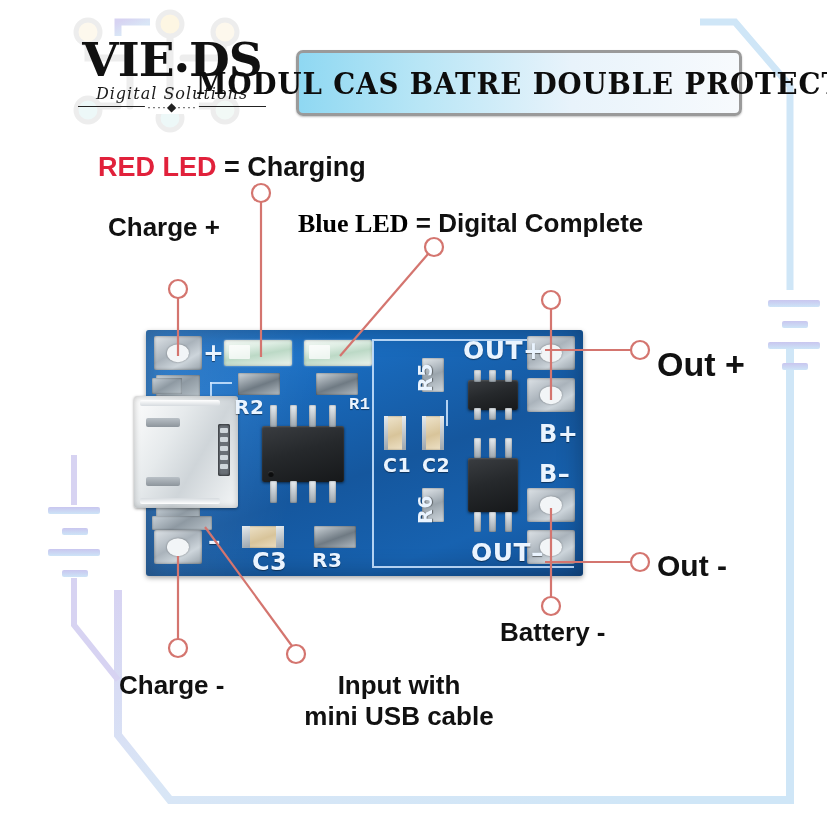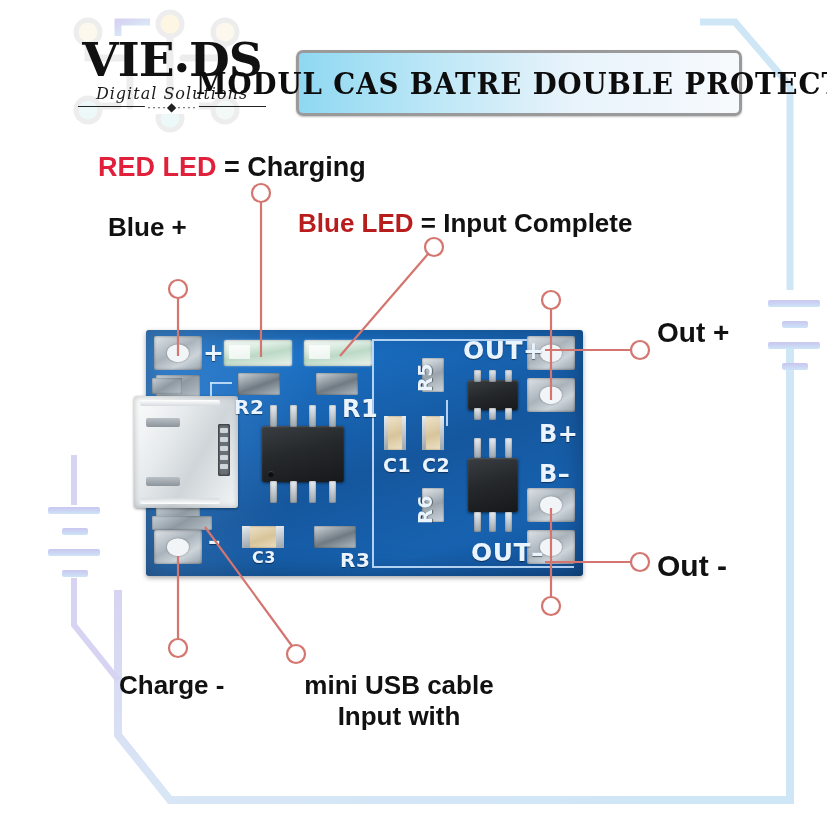--- a/index.html
+++ b/index.html
@@ -32,21 +32,21 @@
           box-shadow:0 1px 2px rgba(0,0,0,.25);
           display:flex;align-items:center;justify-content:center;}
   .banner-text{font-family:"DejaVu Serif", serif;font-weight:700;font-size:30px;
                color:#0d0d0d;letter-spacing:1px;white-space:nowrap;
                transform:scaleX(.92);}
 
   
   .lbl{position:absolute;font-family:"Liberation Sans", sans-serif;font-weight:bold;
        color:#111;white-space:nowrap;line-height:1.18;}
   .lbl .red{color:#e1213b;}
-  .lbl .blue{color:#b91c1c;}
+  .lbl .blue{color:#000000;font-family:Liberation Serif, serif;}
 
   
   .leads{position:absolute;left:0;top:0;width:827px;height:827px;pointer-events:none;}
 
   
   .board{position:absolute;left:146px;top:330px;width:437px;height:246px;}
   .pcb{position:absolute;inset:0;border-radius:3px;
        background:linear-gradient(160deg,#1669bd 0%,#1a6fc4 20%,#15579e 55%,#1762b0 80%,#134f93 100%);
        box-shadow:inset 0 0 26px rgba(0,0,0,.32), 0 2px 5px rgba(0,0,0,.35);}
   .pcb:after{content:"";position:absolute;inset:0;border-radius:3px;
@@ -174,36 +174,37 @@
 
   <div class="banner">
     <span class="banner-text">MODUL CAS BATRE DOUBLE PROTECT</span>
   </div>
 
   <div class="lbl" style="left:98px;top:152px;font-size:27px;">
     <span class="red">RED LED</span><span> = </span><span>Charging</span>
   </div>
 
   <div class="lbl" style="left:298px;top:208px;font-size:26px;">
-    <span class="blue">Blue LED</span><span> = </span><span>Input Complete</span>
-  </div>
-
-  <div class="lbl" style="left:108px;top:212px;font-size:26px;">Blue +</div>
-
-
-  <div class="lbl" style="left:657px;top:316px;font-size:28px;">Out +</div>
+    <span class="blue">Blue LED</span><span> = </span><span>Digital Complete</span>
+  </div>
+
+  <div class="lbl" style="left:108px;top:212px;font-size:26px;">Charge +</div>
+
+
+  <div class="lbl" style="left:657px;top:344px;font-size:34px;">Out +</div>
 
   <div class="lbl" style="left:657px;top:548px;font-size:30px;">Out -</div>
 
+  <div class="lbl" style="left:500px;top:617px;font-size:26px;">Battery -</div>
 
   <div class="lbl" style="left:119px;top:670px;font-size:26px;">Charge -</div>
 
   <div class="lbl" style="left:284px;top:670px;font-size:26px;text-align:center;width:230px;">
+    <div>Input with</div>
     <div>mini USB cable</div>
-    <div>Input with</div>
   </div>
 
   <div class="board">
     <div class="pcb"></div>
 
     <div class="silkline" style="left:228px;top:9px;width:200px;height:2px;"></div>
     <div class="silkline" style="left:228px;top:236px;width:200px;height:2px;"></div>
     <div class="silkline" style="left:226px;top:9px;width:2px;height:229px;"></div>
     <div class="silkline" style="left:64px;top:52px;width:2px;height:118px;"></div>
     <div class="silkline" style="left:64px;top:52px;width:22px;height:2px;"></div>
@@ -308,27 +309,27 @@
       </div>
     <div class="cap-t" style="left:96px;top:196px;width:42px;height:22px;">
         <span class="end" style="left:0;"></span>
         <span class="end" style="right:0;"></span>
       </div>
     <div class="res dark" style="left:168px;top:196px;width:42px;height:22px;"></div>
 
     <div class="silk" style="left:57px;top:8px;font-size:25px;">+</div>
     <div class="silk" style="left:62px;top:196px;font-size:25px;">–</div>
     <div class="silk" style="left:88px;top:65px;font-size:20px;">R2</div>
-    <div class="silk" style="left:196px;top:65px;font-size:24px;">R1</div>
+    <div class="silk" style="left:203px;top:65px;font-size:17px;font-family:Liberation Mono, monospace;">R1</div>
     <div class="silk rot" style="left:268px;top:62px;font-size:19px;">R5</div>
     <div class="silk rot" style="left:268px;top:194px;font-size:19px;">R6</div>
     <div class="silk" style="left:237px;top:124px;font-size:19px;">C1</div>
     <div class="silk" style="left:276px;top:124px;font-size:19px;">C2</div>
-    <div class="silk" style="left:106px;top:218px;font-size:16px;">C3</div>
-    <div class="silk" style="left:194px;top:218px;font-size:20px;">R3</div>
+    <div class="silk" style="left:106px;top:218px;font-size:24px;">C3</div>
+    <div class="silk" style="left:166px;top:218px;font-size:20px;">R3</div>
     <div class="silk" style="left:317px;top:6px;font-size:25px;">OUT+</div>
     <div class="silk" style="left:325px;top:208px;font-size:25px;">OUT–</div>
     <div class="silk" style="left:393px;top:90px;font-size:24px;">B+</div>
     <div class="silk" style="left:393px;top:130px;font-size:24px;">B–</div>
   </div>
 
   <svg class="leads" viewBox="0 0 827 827">
     <g stroke="#d4756f" stroke-width="2.2" fill="none">
 
       <circle cx="261" cy="193" r="9" fill="#fff"></circle>

